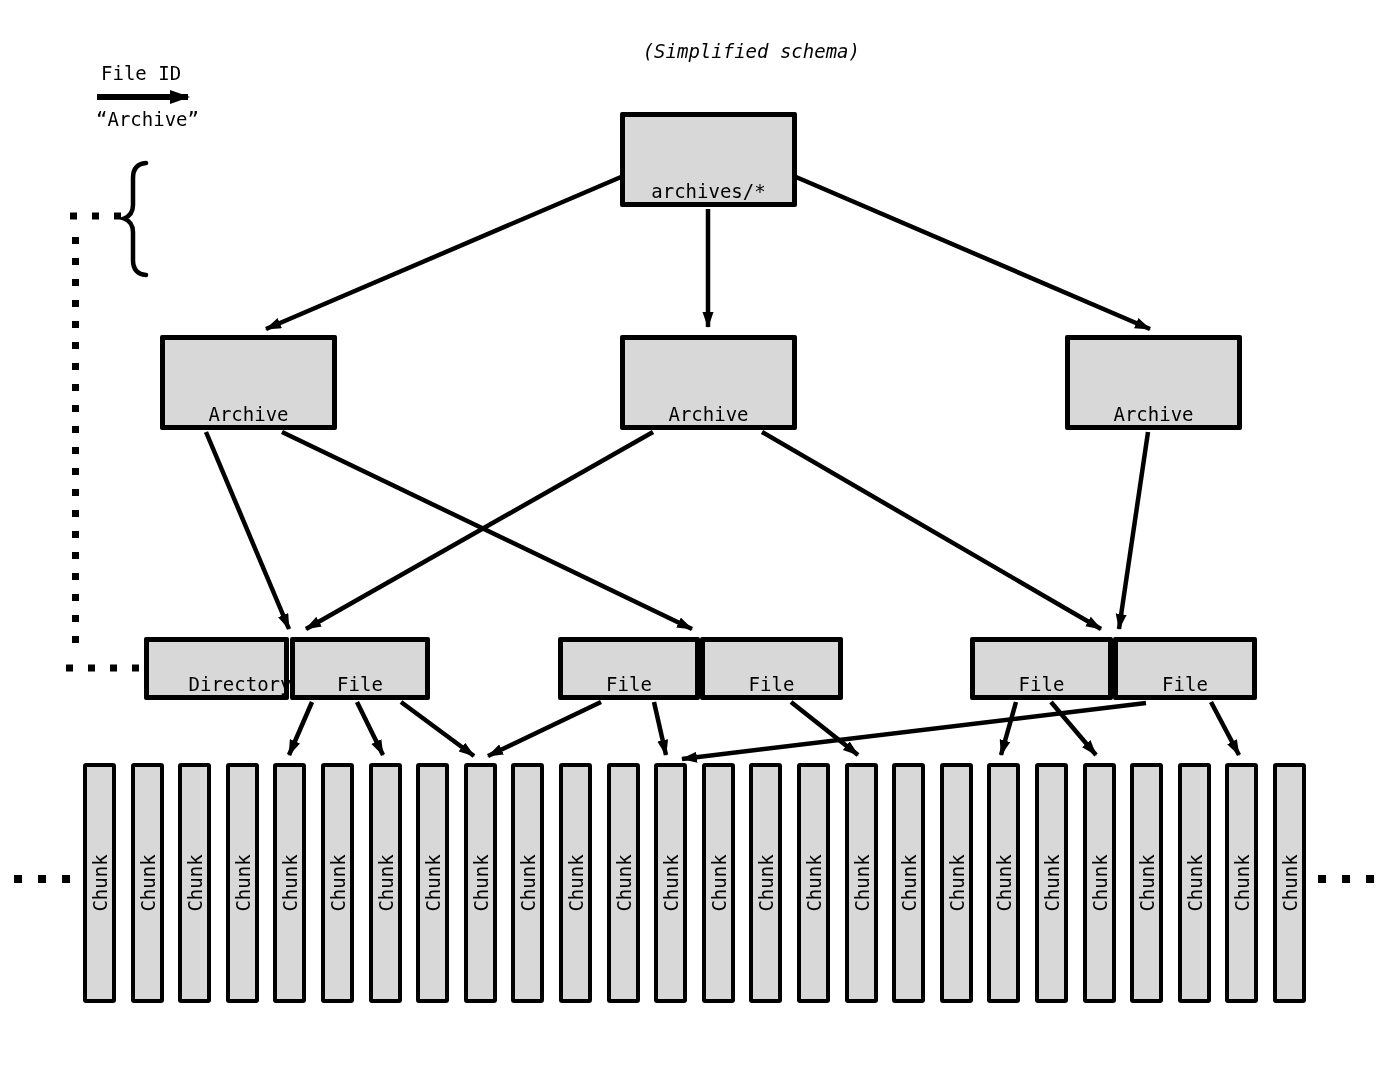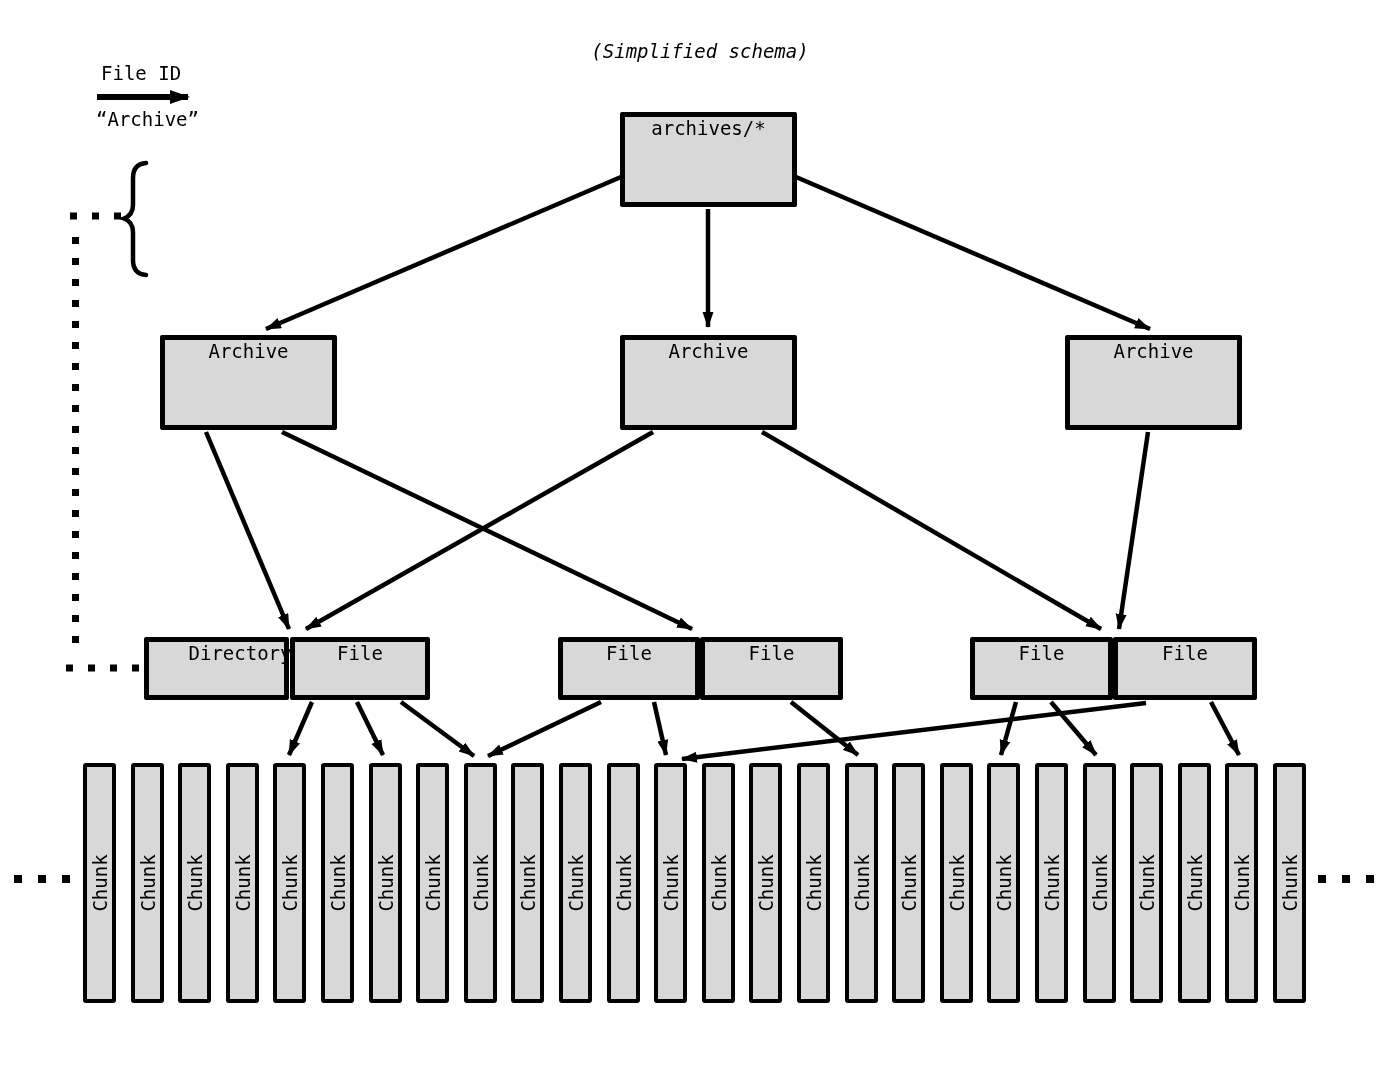--- a/index.html
+++ b/index.html
@@ -4,35 +4,35 @@
 <style>
   html,body{margin:0;padding:0;background:#fff;}
   #canvas{
     position:relative;width:1397px;height:1080px;background:var(--bg,#fff);
     font-family:"DejaVu Sans Mono",monospace;color:#000;overflow:hidden;
   }
   #connectors{position:absolute;left:0;top:0;}
   .box{
     position:absolute;box-sizing:border-box;background:var(--fill,#d8d8d8);
     border:5px solid var(--stroke,#000);border-radius:2px;
-    display:flex;align-items:flex-start;justify-content:center;
+    display:flex;align-items:flex-end;justify-content:center;
     font-size:19px;white-space:nowrap;
   }
   .bignode{width:177px;height:95px;}
   .pairbox{height:63px;}
   .chunk{
     position:absolute;box-sizing:border-box;top:763px;width:33px;height:240px;
     background:var(--fill,#d8d8d8);border:4px solid var(--stroke,#000);border-radius:3px;
     display:flex;align-items:center;justify-content:center;
   }
   .chunk-label{
     transform:rotate(-90deg);font-size:19px;white-space:nowrap;
   }
   .label{position:absolute;font-size:19px;white-space:nowrap;}
-  #title{left:540px;top:40px;width:320px;text-align:center;font-style:italic;}
+  #title{left:540px;top:40px;width:320px;text-align:right;font-style:italic;}
   #legend-top{left:101px;top:62px;}
   #legend-bottom{left:96px;top:108px;}
   #note-text{left:150px;top:170px;line-height:22px;white-space:pre;}
 </style>
 </head>
 <body>
 
 <div id="canvas" style="--fill: #d8d8d8; --stroke: #000000; --bg: #ffffff;">
 
   <svg id="connectors" width="1397" height="1080" viewBox="0 0 1397 1080">

